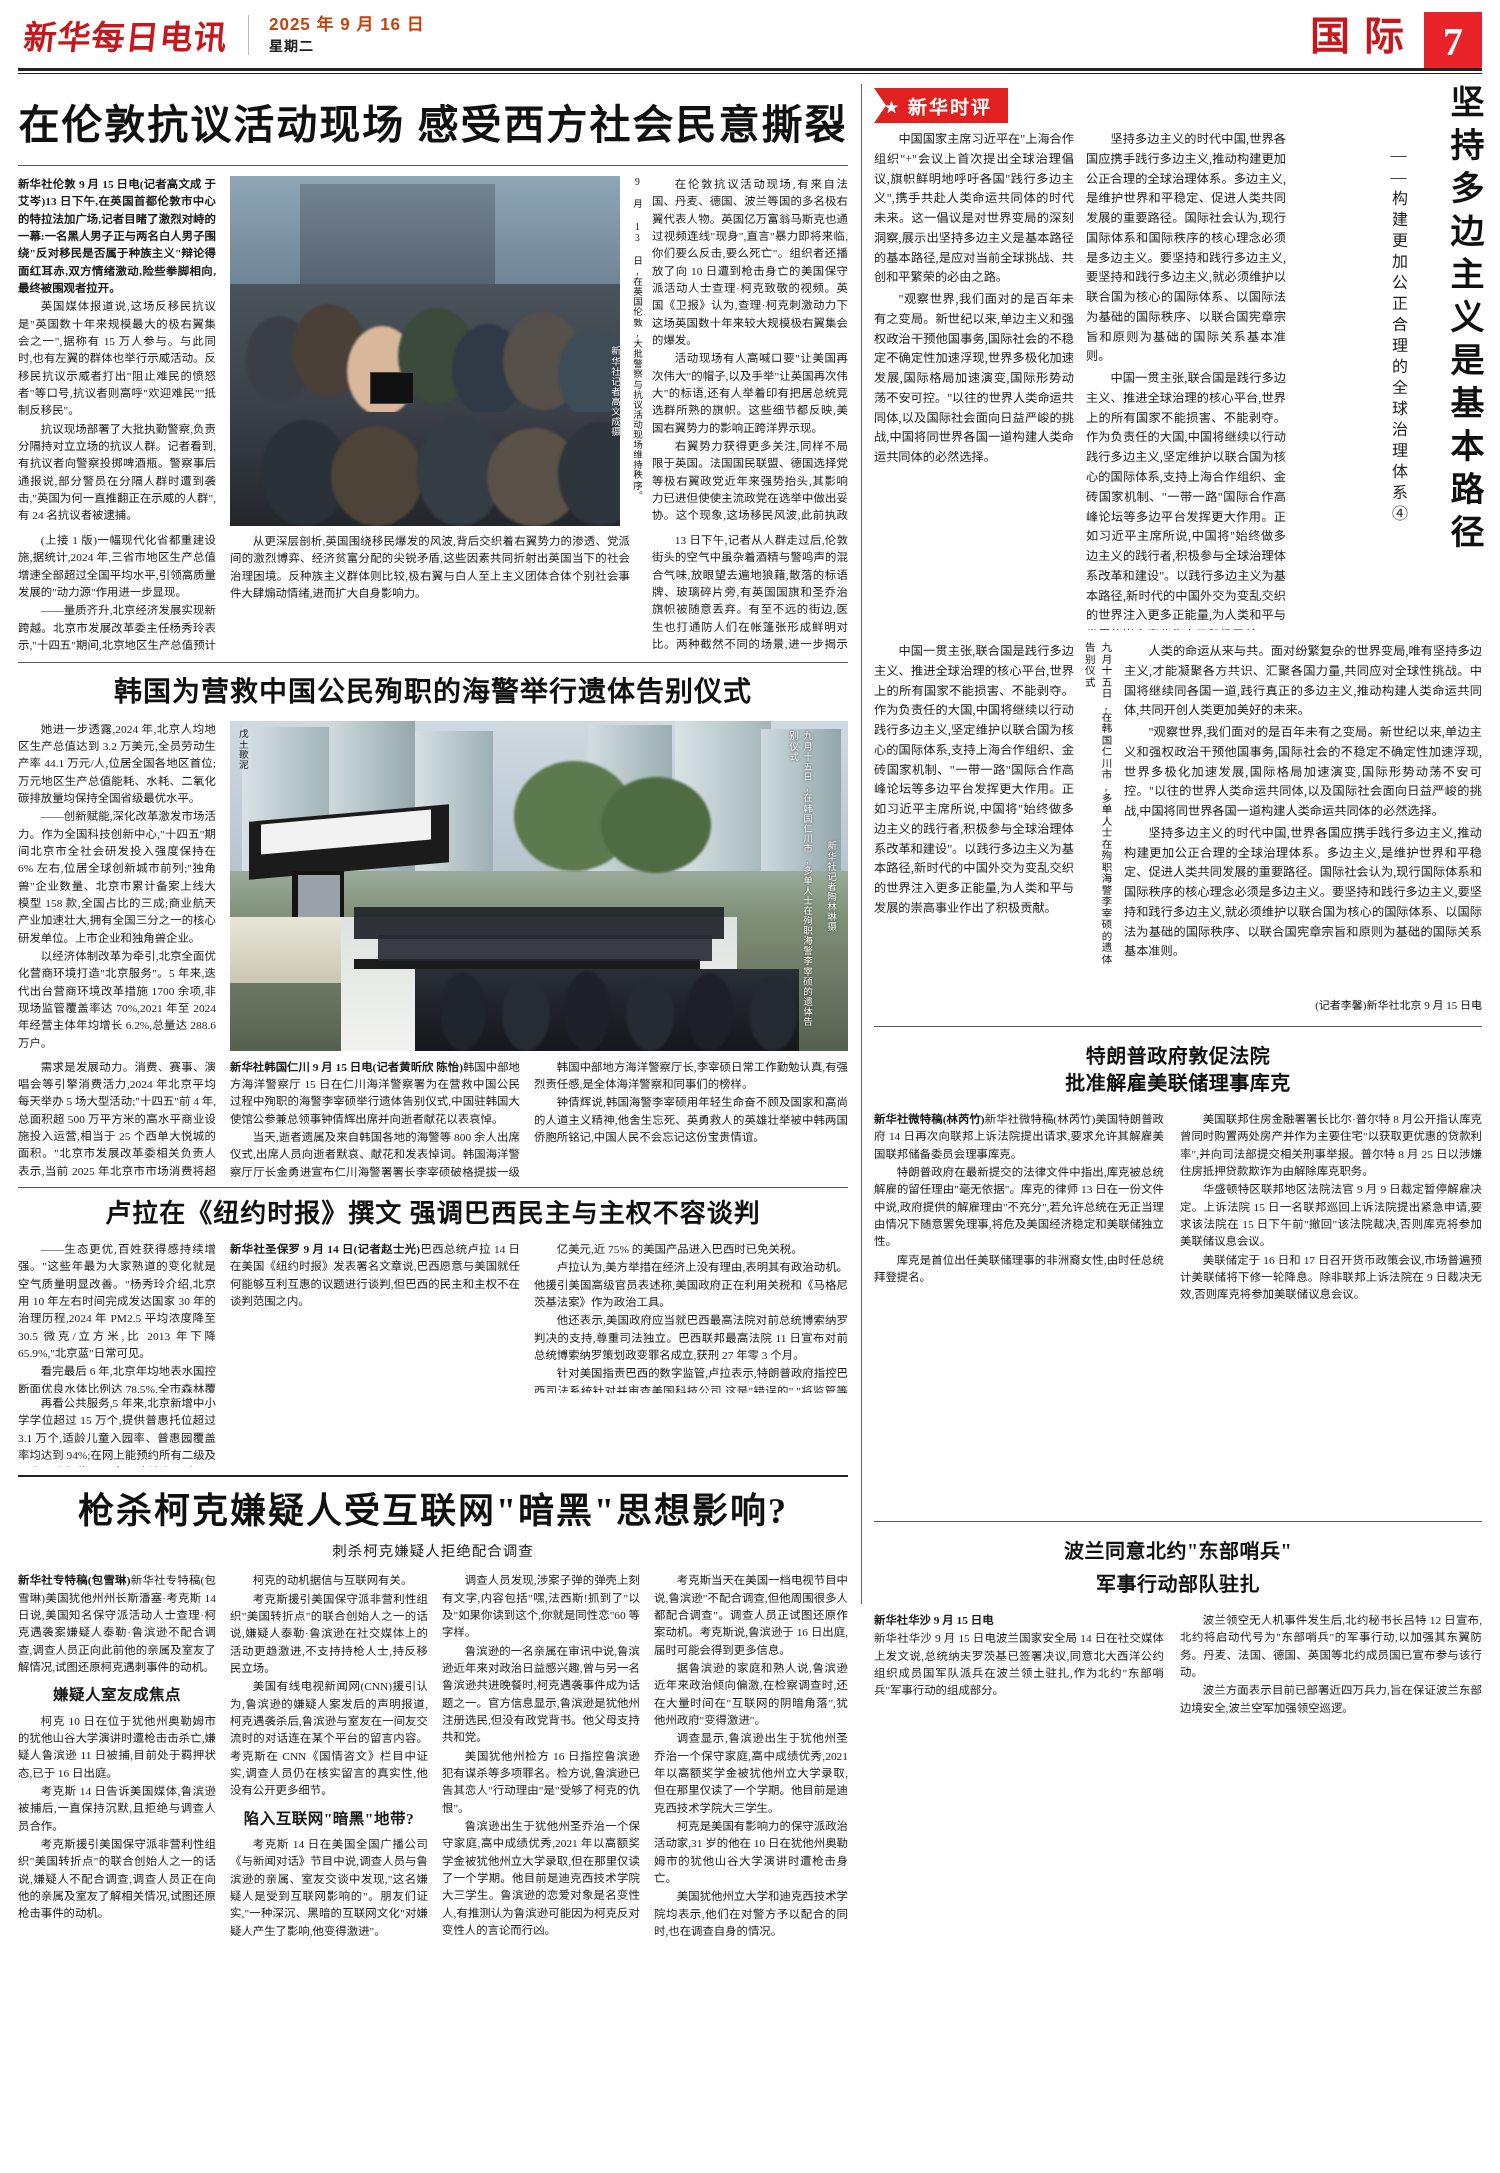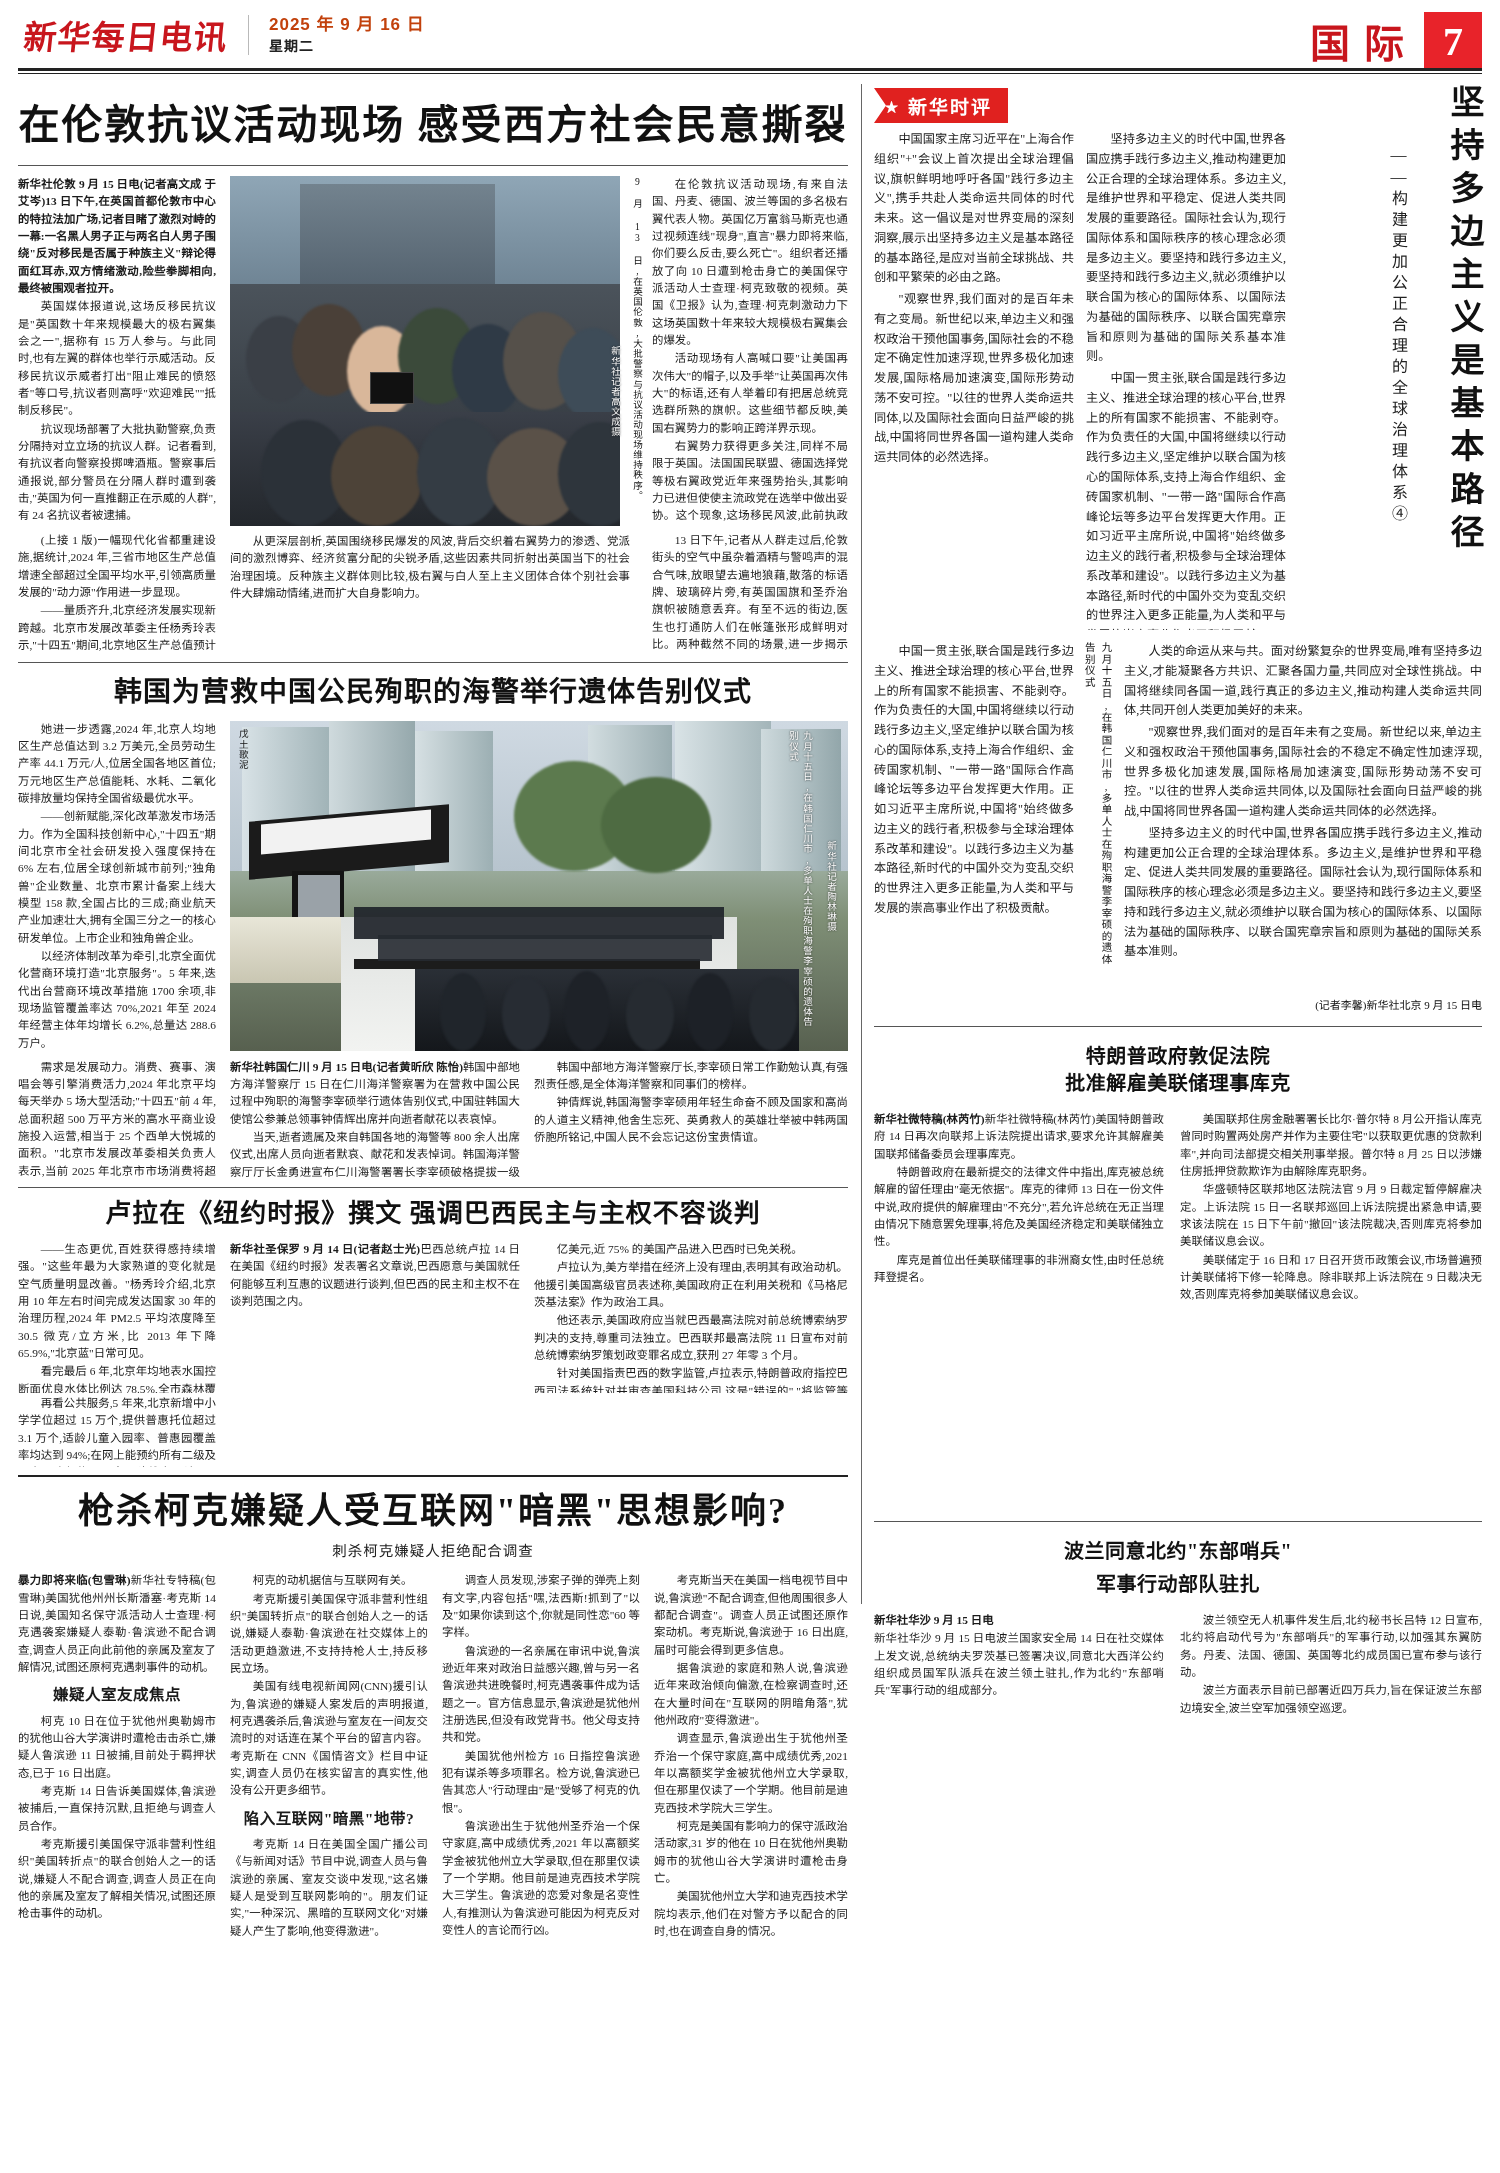--- a/index.html
+++ b/index.html
@@ -26,21 +26,21 @@
     white-space:nowrap;
   }
   .logo .sec2{color:#c8161d;}
   .mast-div{width:1px;height:40px;background:#b9b9b9;margin:0 20px;}
   .mast-date{font-family:"Liberation Sans",sans-serif;line-height:1.35;}
   .mast-date .d1{font-size:17px;font-weight:bold;color:#c2410c;letter-spacing:1px;}
   .mast-date .d2{font-size:14px;font-weight:bold;color:#222;letter-spacing:1px;}
   .mast-right{margin-left:auto;display:flex;align-items:flex-end;height:70px;}
   .sec-name{
     font-weight:bold;font-size:40px;color:#c8161d;letter-spacing:14px;
-    padding-bottom:0;padding-right:6px;
+    padding-bottom:8px;padding-right:6px;
   }
   .pagebox{
     background:#e8232a;color:#fff;font-weight:bold;font-size:40px;
     width:58px;height:58px;display:flex;align-items:center;justify-content:center;
     font-family:"Liberation Serif",serif;
   }
   .mast-rule{position:absolute;left:18px;right:18px;top:68px;height:3px;background:#222;}
   .mast-rule2{position:absolute;left:18px;right:18px;top:73px;height:1px;background:#222;}
   .hr-thin{height:1px;background:#555;width:100%;}
   .hr-med{height:2px;background:#222;width:100%;}
@@ -304,21 +304,21 @@
       </div>
 
       <div style="margin-top:8px;">
         <div class="hr-med" style="margin-bottom:14px;"></div>
         <div class="h-main" style="font-size:36px;">枪杀柯克嫌疑人受互联网"暗黑"思想影响?</div>
         <div class="h-sub">刺杀柯克嫌疑人拒绝配合调查</div>
       </div>
 
       <div style="position:relative;margin-top:12px;height:470px;">
         <div class="col-txt" style="position:absolute;left:0;top:0;width:198px;height:470px;overflow:hidden;">
-          <p class="noind"><b class="lead">暴力即将来临(包雪琳)</b><span>新华社专特稿(包雪琳)美国犹他州州长斯潘塞·考克斯 14 日说,美国知名保守派活动人士查理·柯克遇袭案嫌疑人泰勒·鲁滨逊不配合调查,调查人员正向此前他的亲属及室友了解情况,试图还原柯克遇刺事件的动机。</span></p>
+          <p class="noind"><b class="lead">新华社专特稿(包雪琳)</b><span>新华社专特稿(包雪琳)美国犹他州州长斯潘塞·考克斯 14 日说,美国知名保守派活动人士查理·柯克遇袭案嫌疑人泰勒·鲁滨逊不配合调查,调查人员正向此前他的亲属及室友了解情况,试图还原柯克遇刺事件的动机。</span></p>
           <div class="h-xs" style="text-align:center;margin:8px 0 6px;">嫌疑人室友成焦点</div>
           <p>柯克 10 日在位于犹他州奥勒姆市的犹他山谷大学演讲时遭枪击击杀亡,嫌疑人鲁滨逊 11 日被捕,目前处于羁押状态,已于 16 日出庭。</p>
           <p>考克斯 14 日告诉美国媒体,鲁滨逊被捕后,一直保持沉默,且拒绝与调查人员合作。</p>
           <p>考克斯援引美国保守派非营利性组织"美国转折点"的联合创始人之一的话说,嫌疑人不配合调查,调查人员正在向他的亲属及室友了解相关情况,试图还原枪击事件的动机。</p>
         </div>
 
         <div class="col-txt" style="position:absolute;left:212px;top:0;width:198px;height:470px;overflow:hidden;">
           <p>柯克的动机据信与互联网有关。</p>
           <p>考克斯援引美国保守派非营利性组织"美国转折点"的联合创始人之一的话说,嫌疑人泰勒·鲁滨逊在社交媒体上的活动更趋激进,不支持持枪人士,持反移民立场。</p>
           <p>美国有线电视新闻网(CNN)援引认为,鲁滨逊的嫌疑人案发后的声明报道,柯克遇袭杀后,鲁滨逊与室友在一间友交流时的对话连在某个平台的留言内容。考克斯在 CNN《国情咨文》栏目中证实,调查人员仍在核实留言的真实性,他没有公开更多细节。</p>

